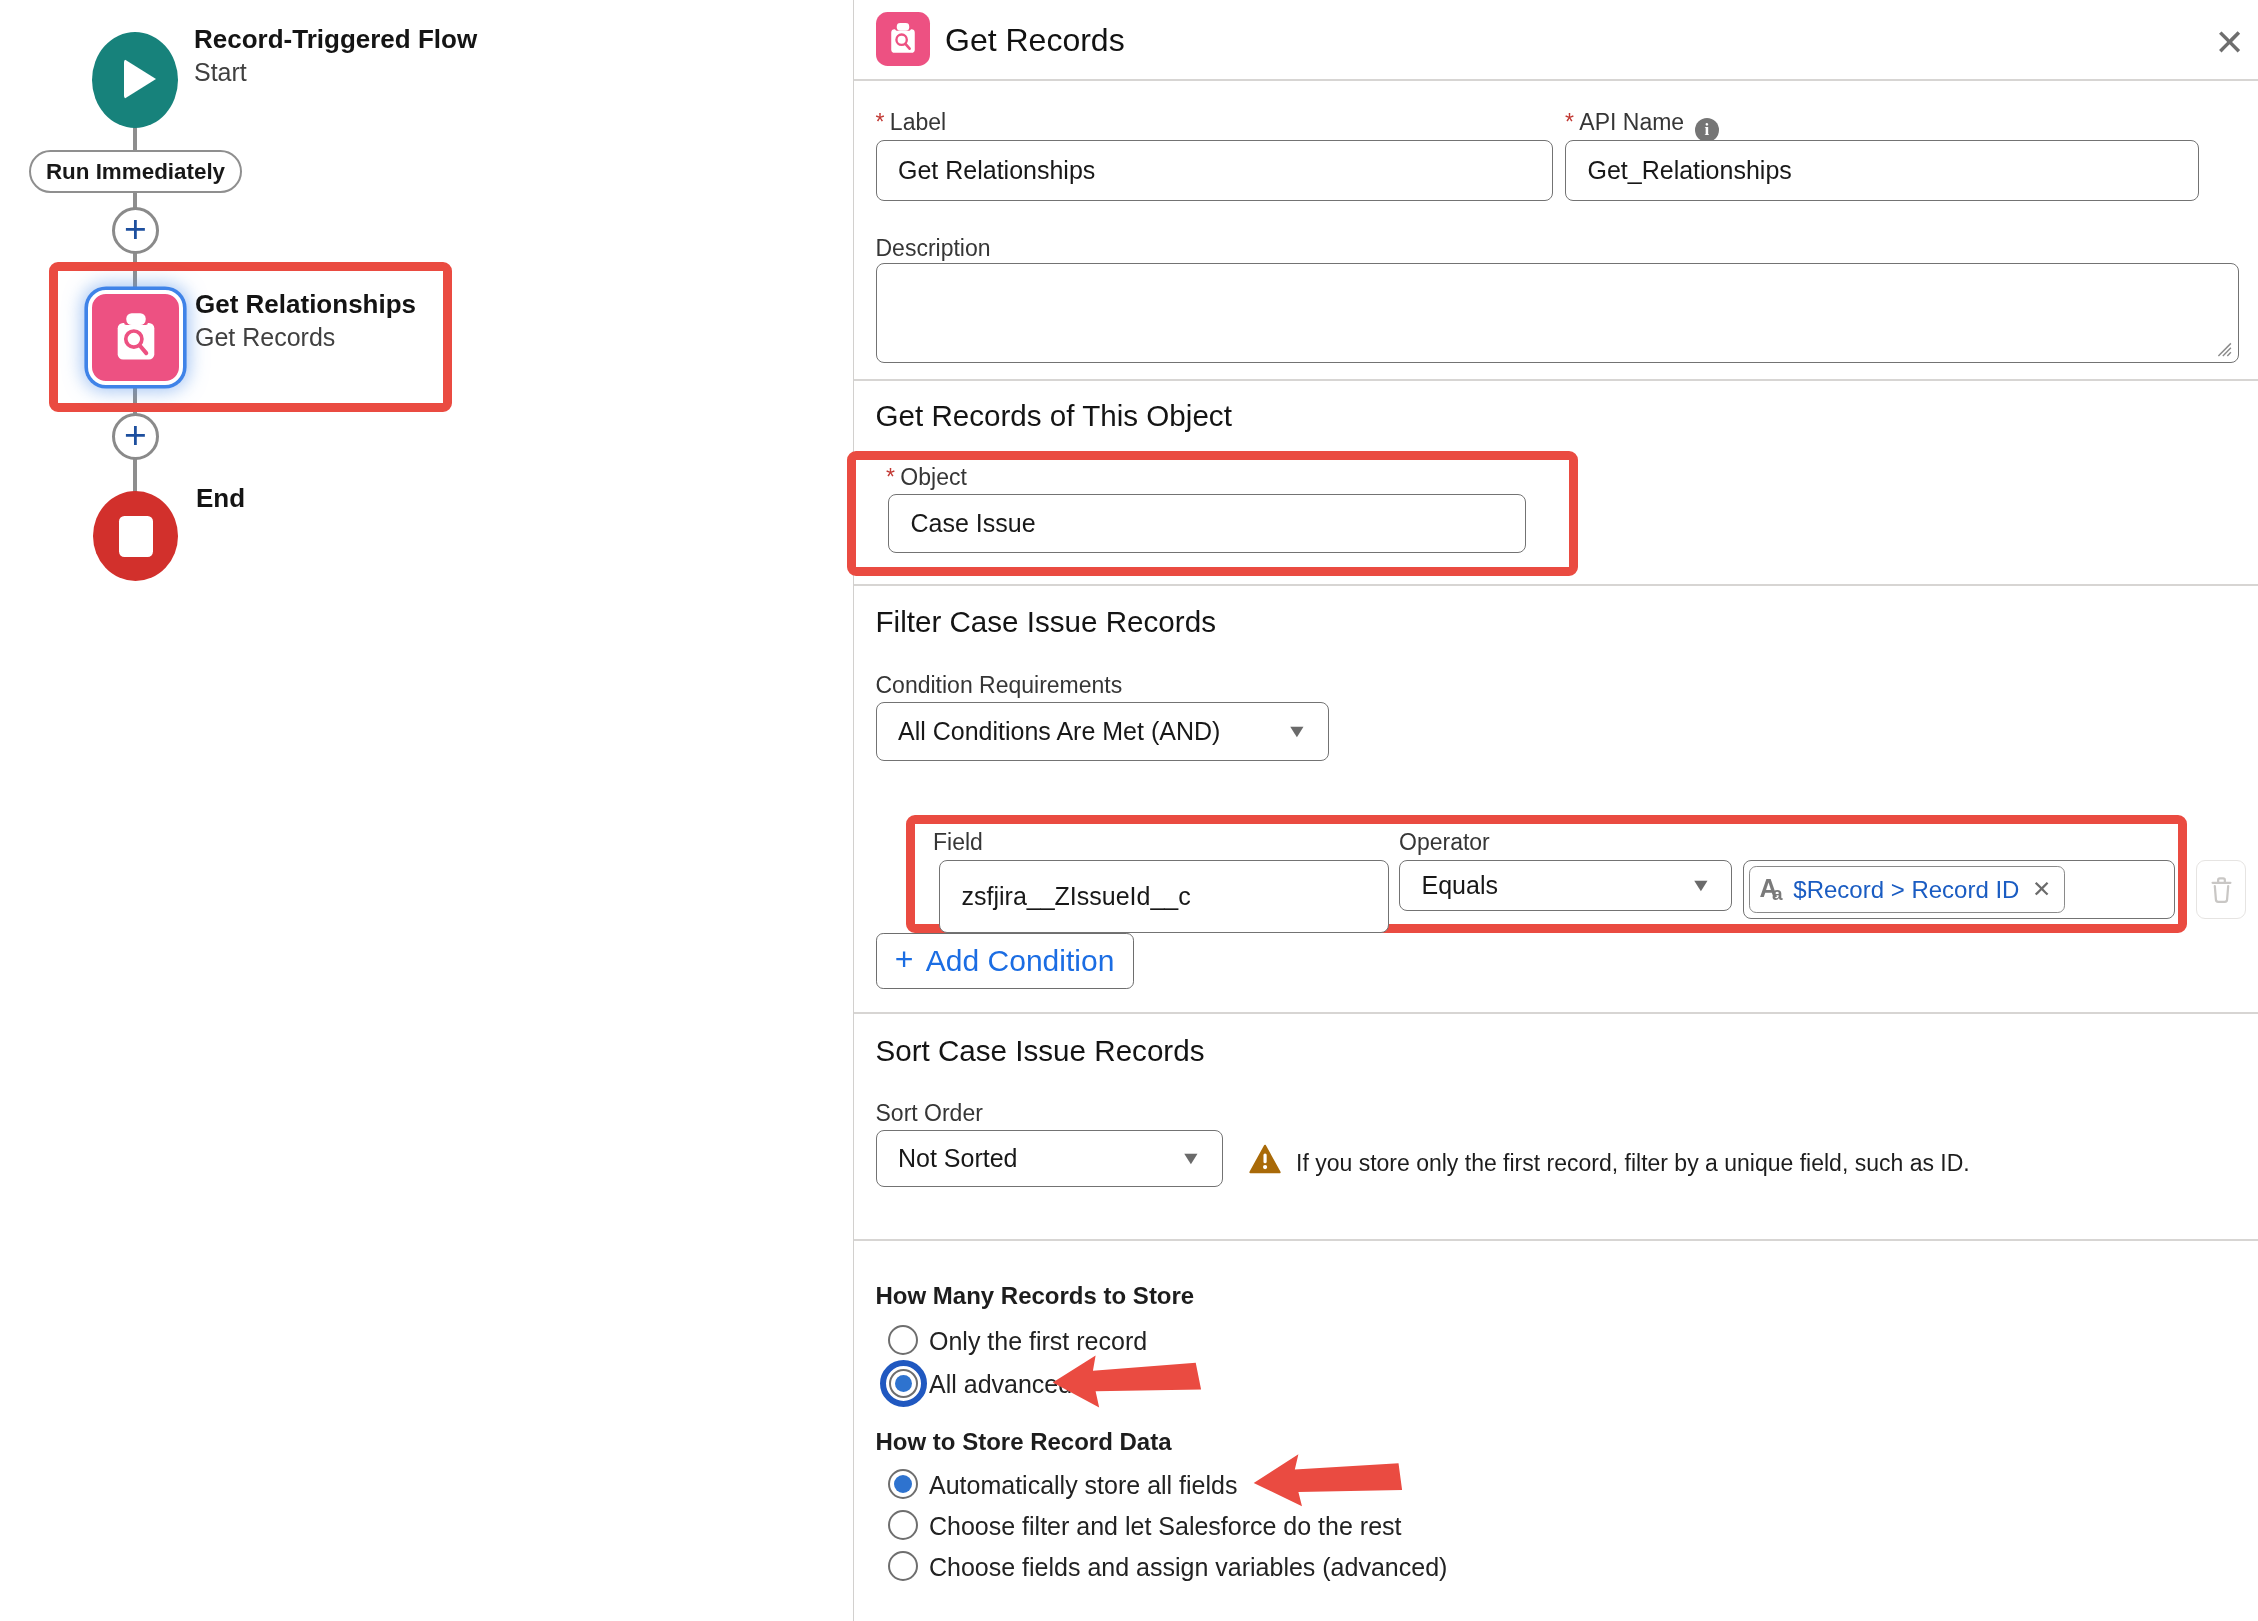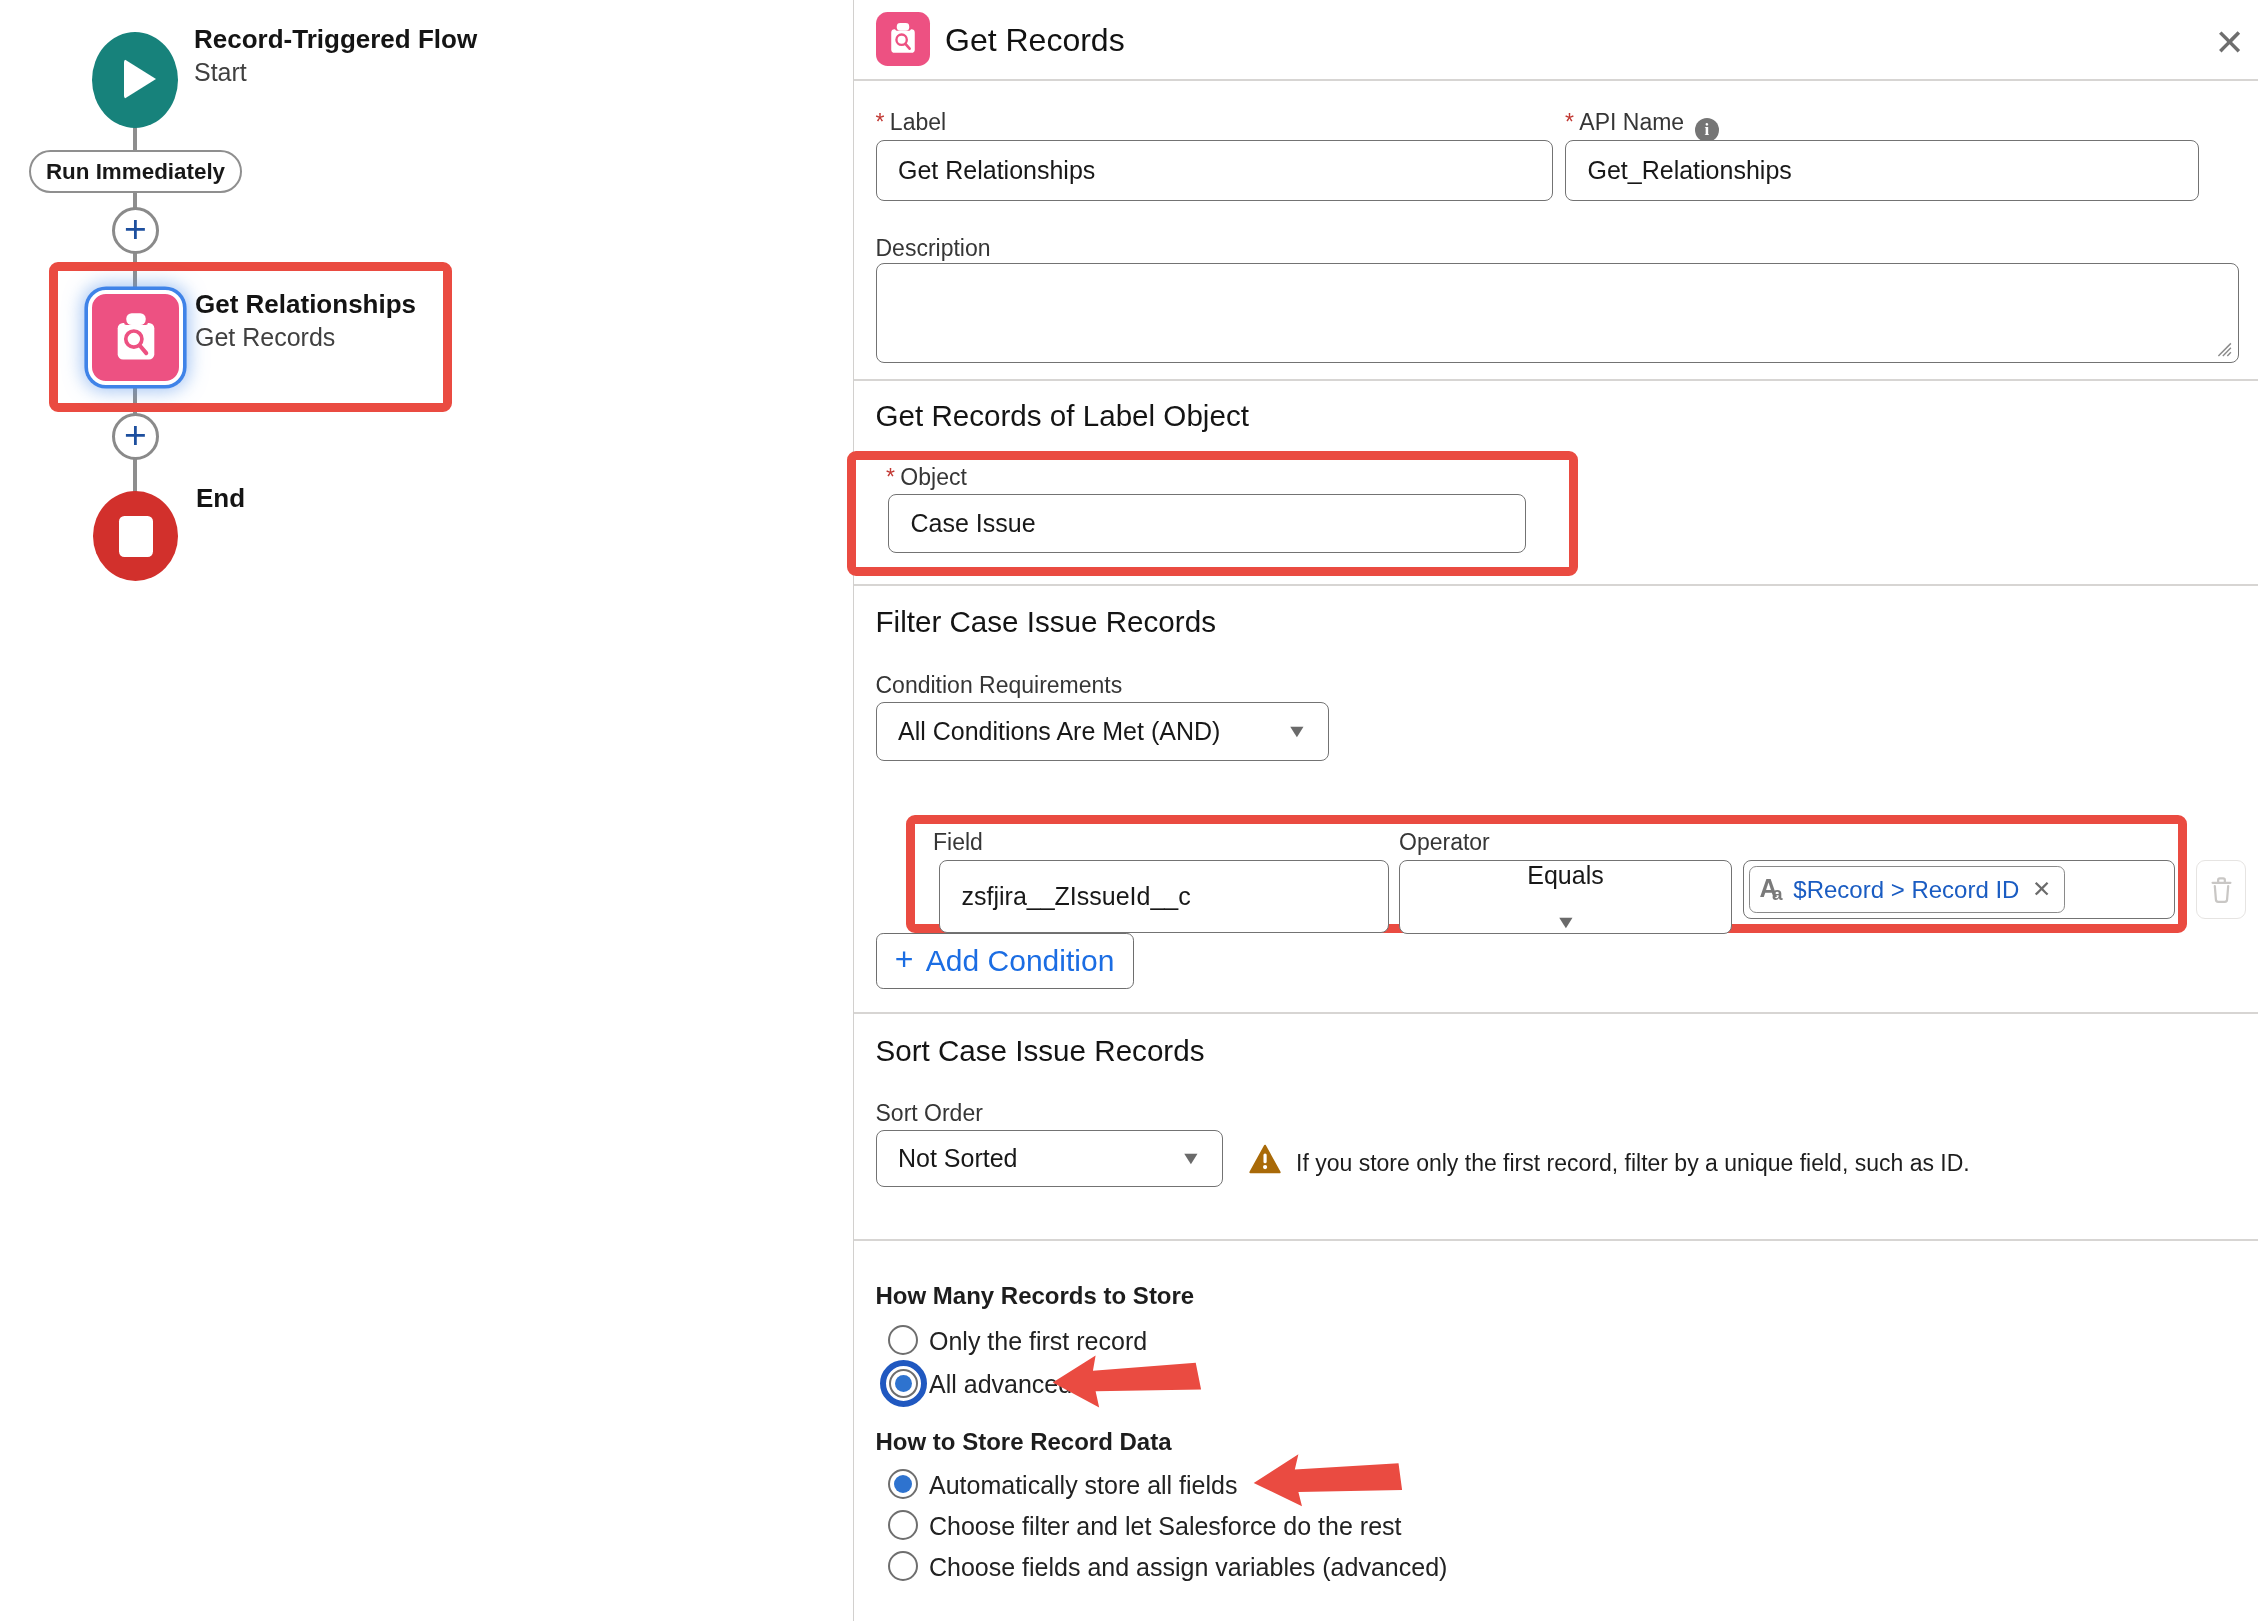--- a/index.html
+++ b/index.html
@@ -134,21 +134,21 @@
     <div class="textarea" style="left:21.5px; top:263px; width:1363px; height:100px;">
       <svg class="resize-glyph" width="19.7" height="19.7" viewBox="0 0 22 22">
         <line x1="6" y1="20" x2="20" y2="6" stroke="#8a8a8a" stroke-width="1.6"></line>
         <line x1="11" y1="20" x2="20" y2="11" stroke="#8a8a8a" stroke-width="1.6"></line>
         <line x1="16" y1="20" x2="20" y2="16" stroke="#8a8a8a" stroke-width="1.6"></line>
       </svg>
     </div>
 
     <div class="divider" style="top:379px;"></div>
 
-    <div class="abs heading" style="left:21.5px; top:399px;">Get Records of Label Object</div>
+    <div class="abs heading" style="left:21.5px; top:399px;">Get Records of This Object</div>
 
     <div class="anno-box" style="left:-7.2px; top:451px; width:731px; height:125px;"></div>
     <div class="abs lbl" style="left:32px; top:464px;"><span class="star">*</span><span>Object</span></div>
     <div class="input" style="left:34px; top:494px; width:638px; height:59px;">
         <span>Case Issue</span>
       </div>
 
     <div class="divider" style="top:584px;"></div>
 
     <div class="abs heading" style="left:21.5px; top:605px;">Filter Case Issue Records</div>
@@ -158,21 +158,21 @@
       <span class="caret">▼</span>
     </div>
 
     <div class="anno-box" style="left:52px; top:815px; width:1281px; height:118px;"></div>
     <div class="abs lbl" style="left:79px; top:829px;">Field</div>
     <div class="input" style="left:85px; top:860px; width:450px; height:73px;">
         <span>zsfjira__ZIssueId__c</span>
       </div>
 
     <div class="abs lbl" style="left:545px; top:829px;">Operator</div>
-    <div class="input select" style="left:545px; top:860px; width:333px; height:74px;flex-direction:column;">
+    <div class="input select" style="left:545px; top:860px; width:333px; height:51px;">
       <span>Equals</span>
       <span class="caret">▼</span>
     </div>
 
     <div class="abs lbl" style="left:889px; top:829px;margin-top:34px;">Value</div>
     <div class="input" style="left:889px; top:860px; width:432px; height:59px; padding:0 5.4px;">
       <div class="value-pill">
         <span style="display:inline-flex; align-items:flex-start;">
             <span class="aa-A">A</span>
             <span class="aa-a">a</span>

